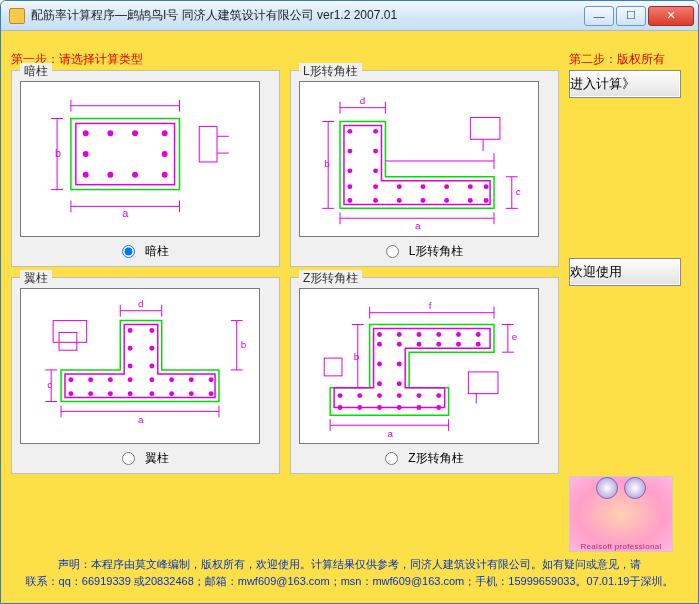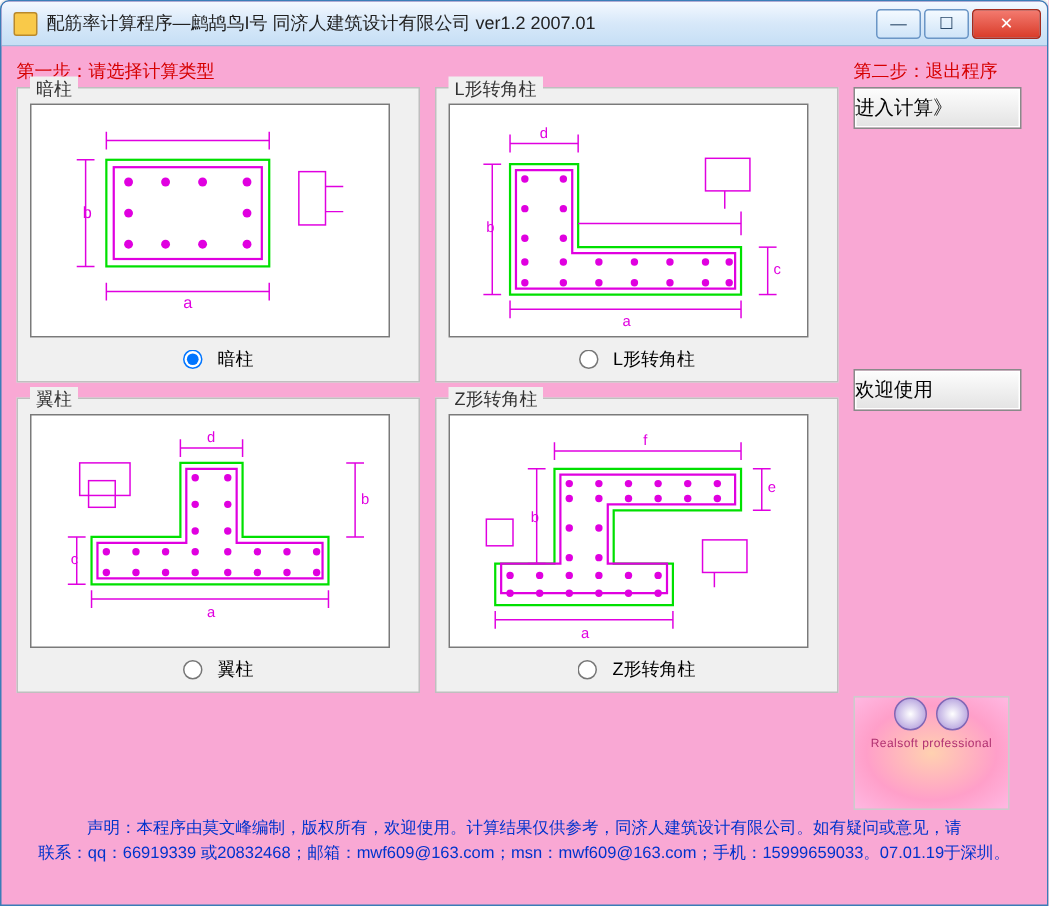--- a/index.html
+++ b/index.html
@@ -9,21 +9,21 @@
     background: #fff;
     width: 699px;
     height: 604px;
     overflow: hidden;
   }
   .window {
     width: 699px;
     height: 604px;
     border: 1px solid #3a7db8;
     border-radius: 6px 6px 0 0;
-    background: #f9a8d4;
+    background: #fde047;
     box-shadow: 0 0 0 1px rgba(0,0,0,.08);
   }
   .titlebar {
     height: 30px;
     background: linear-gradient(#f4f9ff, #d7e8f9 50%, #c6dff5);
     border-bottom: 1px solid #9bbedd;
     display: flex;
     align-items: center;
     padding: 0 4px 0 8px;
     border-radius: 5px 5px 0 0;
@@ -59,20 +59,21 @@
     padding: 8px 10px 4px 10px;
   }
   .heading {
     font-size: 19px;
     color: #333;
     padding: 2px 0 6px 2px;
   }
   .work {
     display:flex;
     gap: 10px;
+    margin-top: 12px;
   }
   .step1 {
     width: 548px;
   }
   .step2 {
     width: 112px;
   }
   .step-label {
     font-size: 12px;
     color: #d60000;
@@ -125,21 +126,21 @@
     box-shadow: inset 0 0 0 1px #fff;
     cursor:pointer;
     margin-bottom: 10px;
     text-align: left;
   }
   .logo {
     width: 104px; height: 76px;
     background: radial-gradient(#ffd1b0,#ff9fc9 60%,#ffb8e2);
     border:1px solid #ccc;
     margin-top: 190px;
-    display:flex;flex-direction:column;align-items:center;justify-content:flex-start;
+    display:flex;flex-direction:column;align-items:center;justify-content:space-between;
     gap:4px;
   }
   .logo .shells { display:flex; gap:6px;}
   .shell { width:22px;height:22px;border-radius:50%;
     background: radial-gradient(#fff,#a38bd6); border:1px solid #8067b5;}
   .logo-text { font-size:8px; color:#b03070; letter-spacing:0.3px;}
   .footer {
     margin-top: 4px;
     font-size: 11px;
     line-height: 1.5;
@@ -406,21 +407,21 @@
             <label class="radio-row">
               <input type="radio" name="calctype" style="">
               <span>Z形转角柱</span>
             </label>
           </div>
 
         </div>
       </div>
 
       <div class="step2">
-        <div class="step-label">第二步：退出程序</div>
+        <div class="step-label">第二步：版权所有</div>
         <button class="btn">进入计算》</button>
         <div style="height:150px"></div>
         <button class="btn">欢迎使用</button>
         <div class="logo">
           <div class="shells">
             <div class="shell"></div>
             <div class="shell"></div>
           </div>
           <div class="logo-text">Realsoft professional</div>
         </div>

